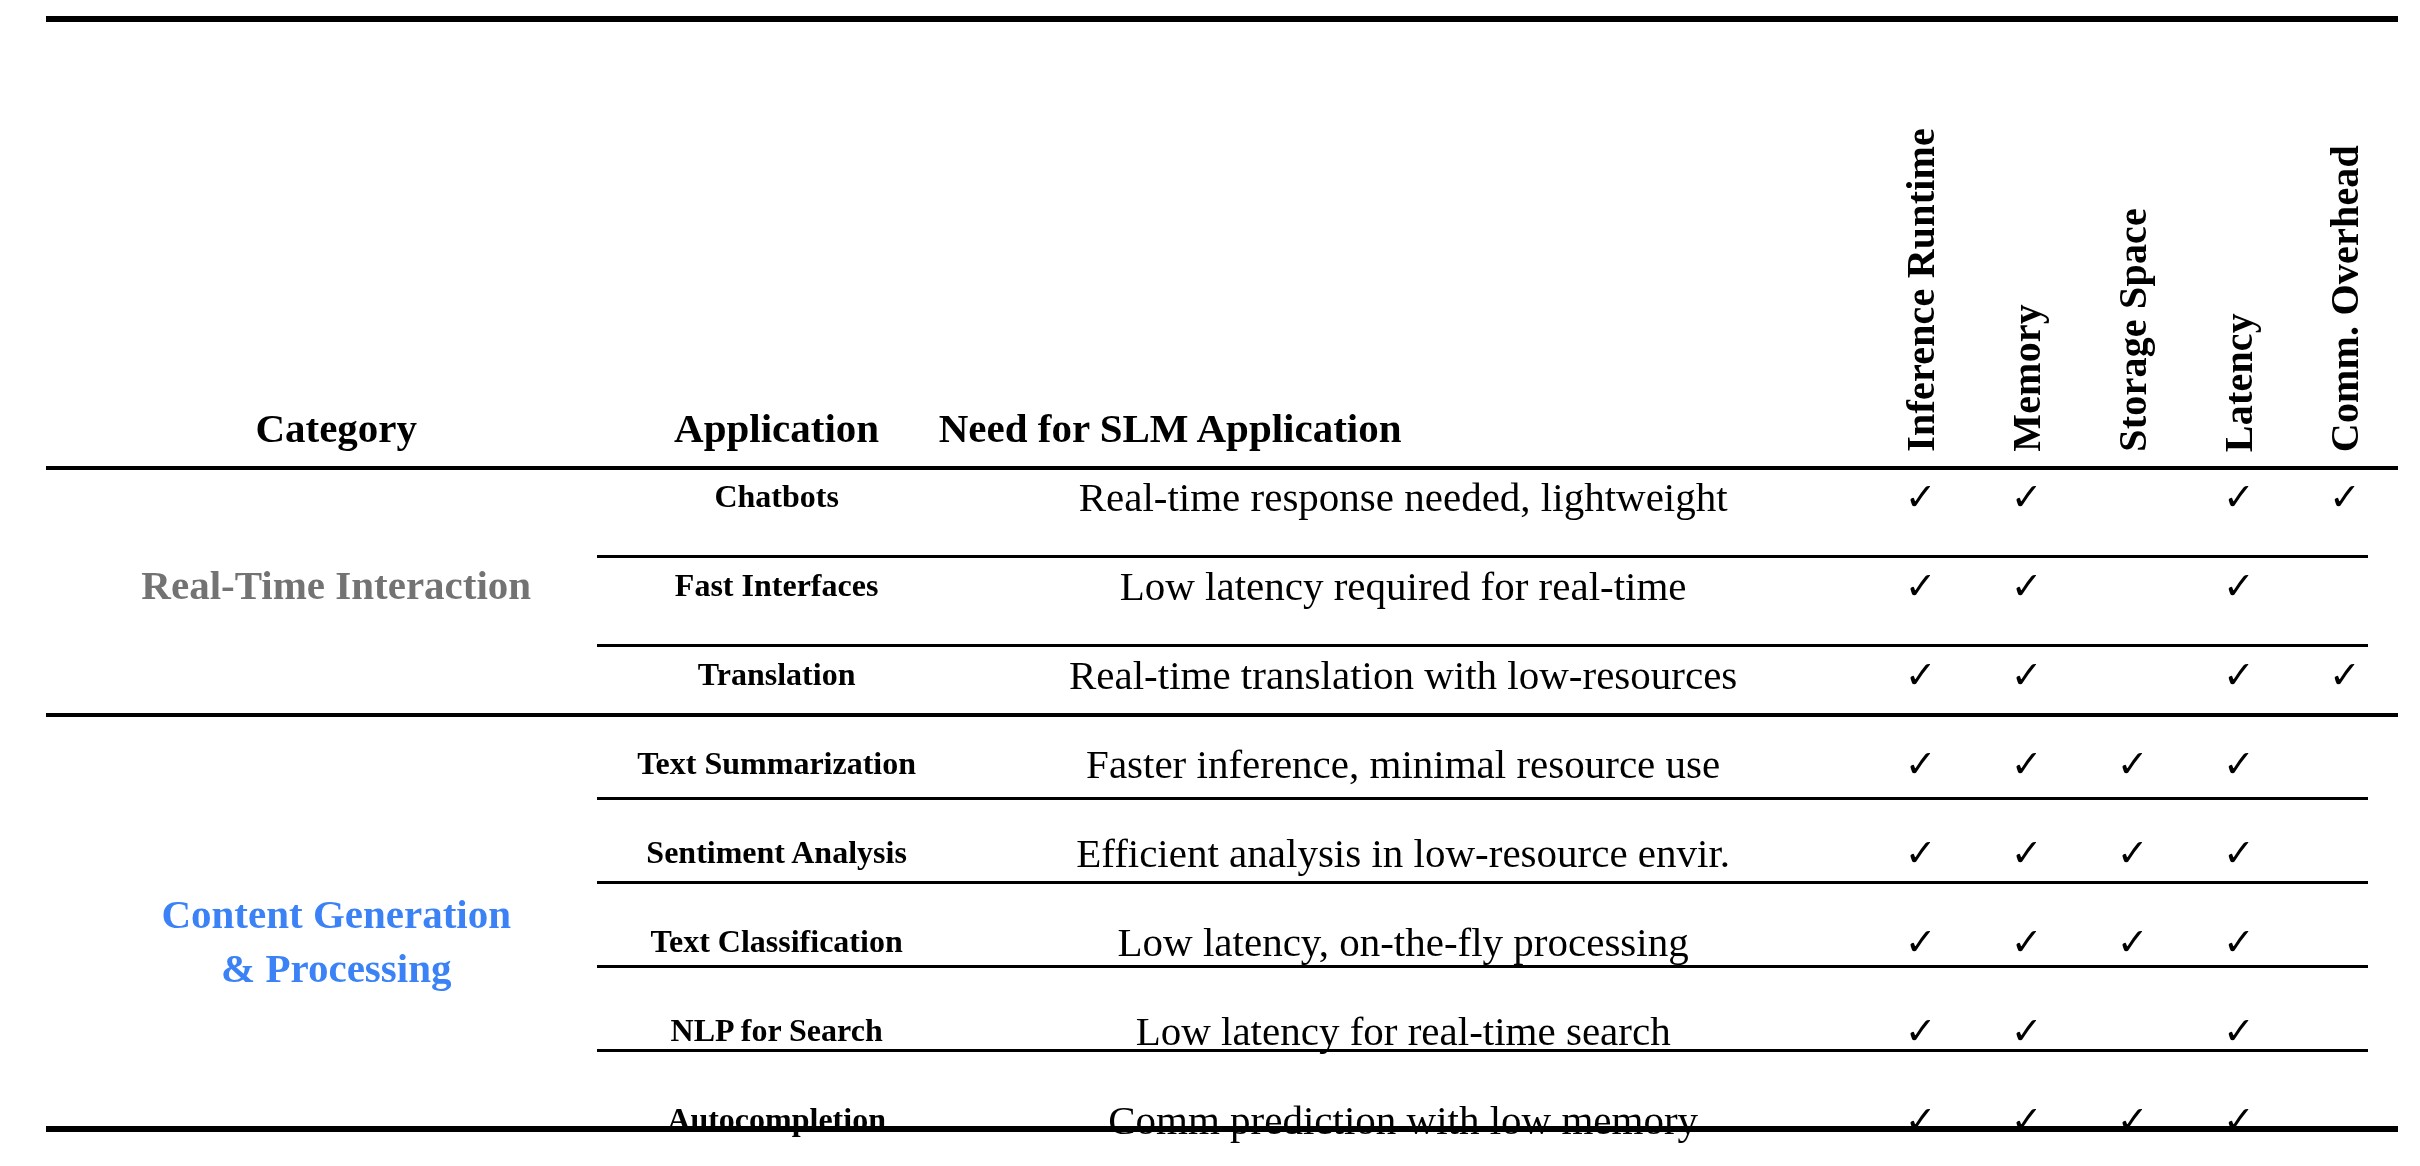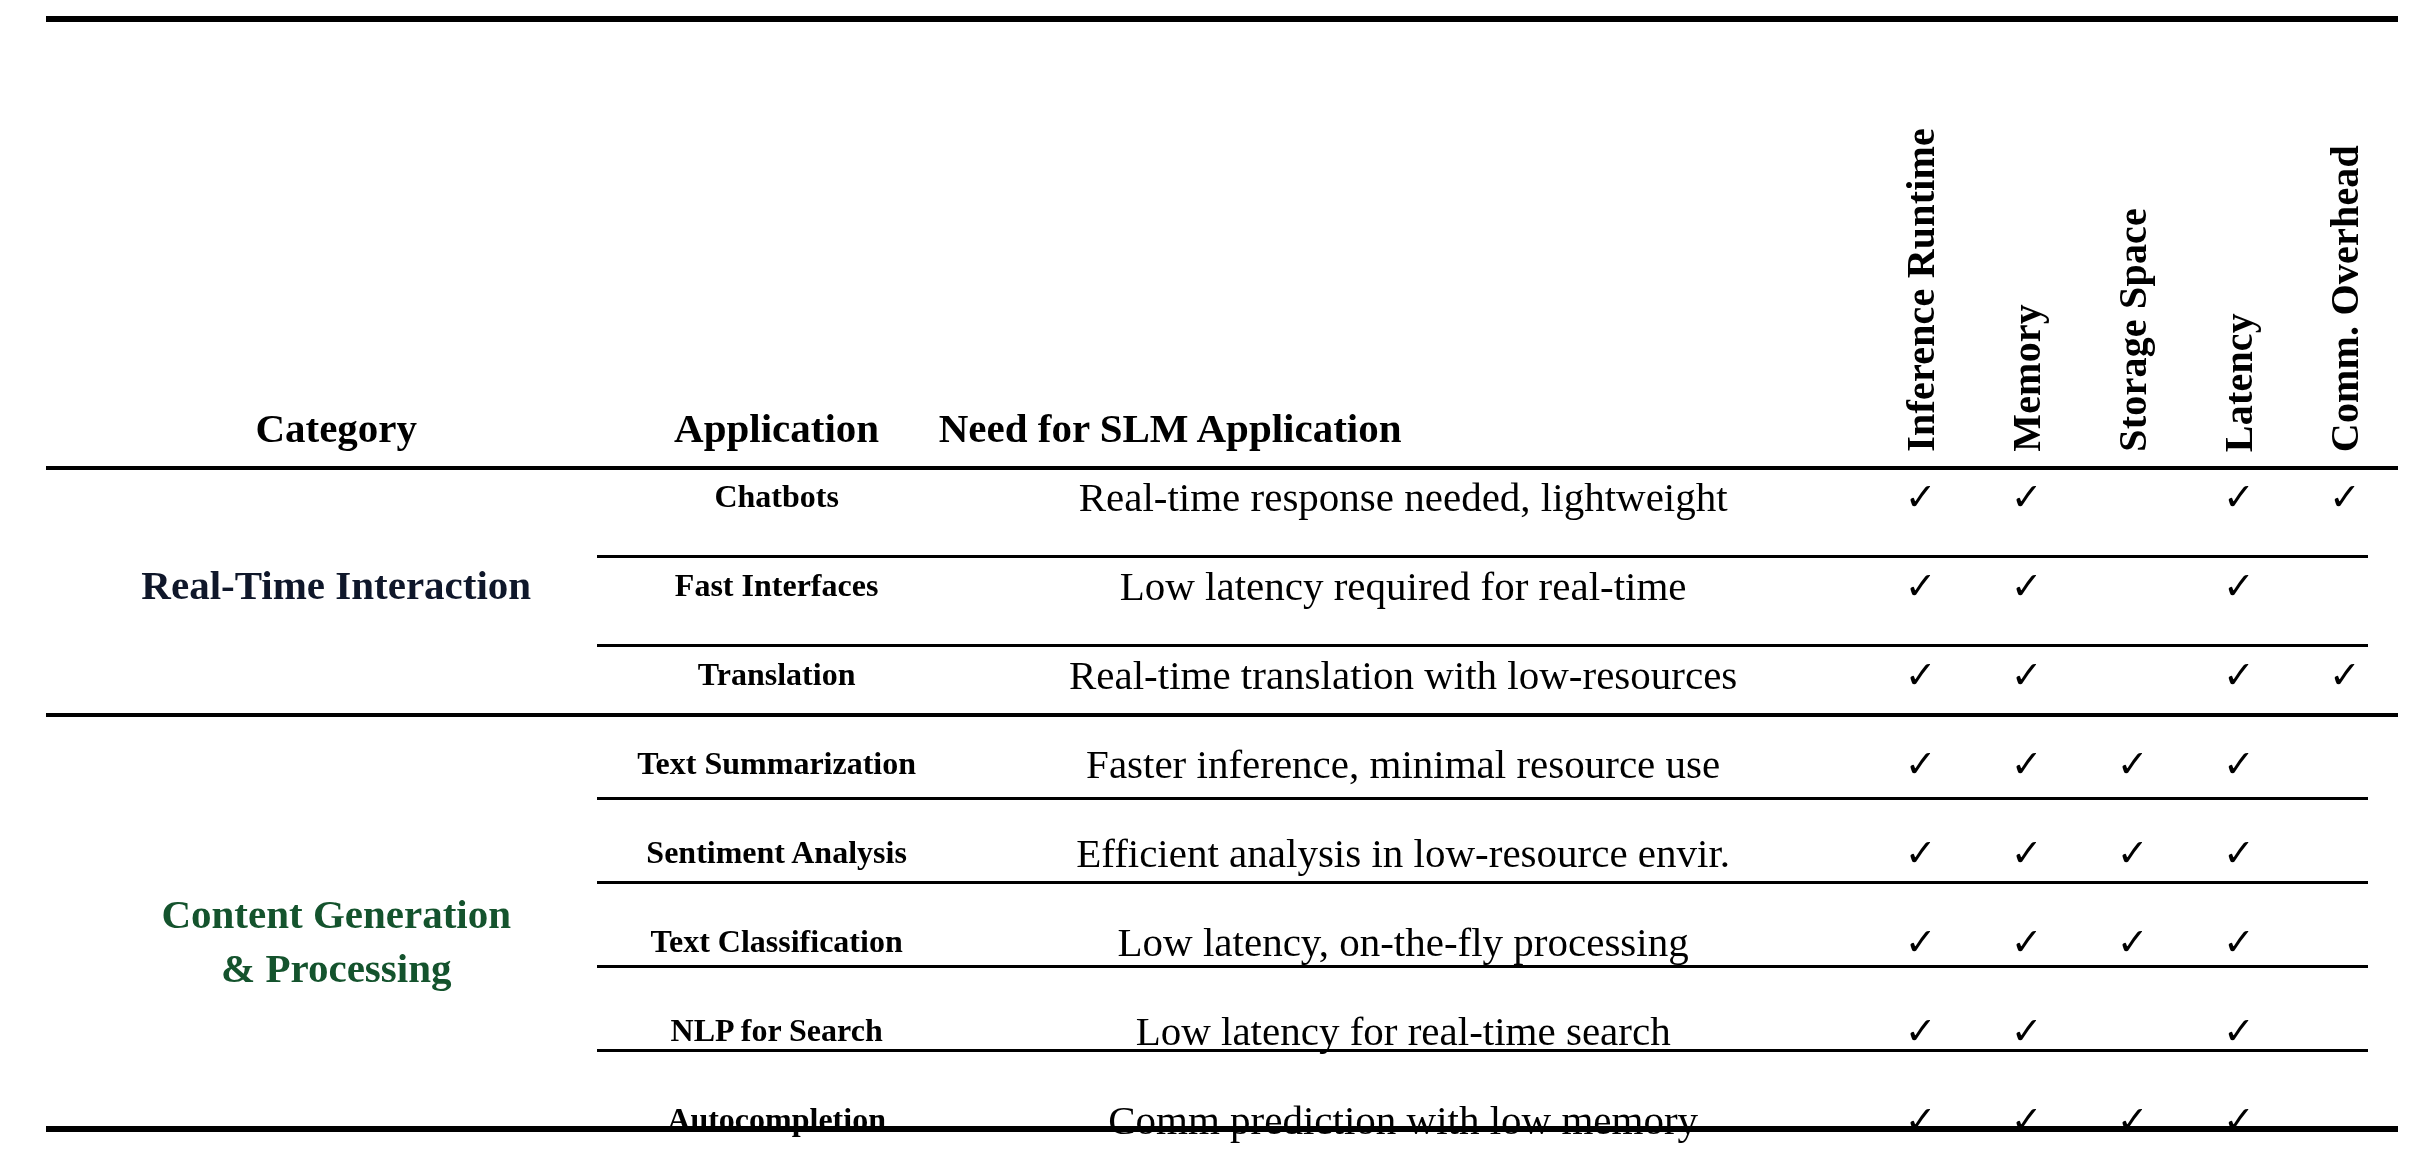--- a/index.html
+++ b/index.html
@@ -49,22 +49,22 @@
     font-weight:bold;font-size:41px;text-align:left;
     padding-bottom:12px;padding-left:12px;vertical-align:bottom;
   }
 
   
   .rowh{height:89px;}
   .cat{
     text-align:center;font-weight:bold;font-size:41px;line-height:1.30;
     vertical-align:middle;
   }
-  .cat-green{color:#0f172a;}
-  .cat-blue{color:#14532d;}
+  .cat-green{color:#737373;}
+  .cat-blue{color:#3b82f6;}
   .app{
     text-align:center;font-weight:bold;font-size:32px;white-space:nowrap;
   }
   .need{
     text-align:center;font-size:41px;padding-left:12px;white-space:nowrap;
   }
   .chk{text-align:center;font-size:40px;line-height:1;}
   .chk span{display:inline-block;font-family:"DejaVu Sans",sans-serif;font-size:38px;}
   .empty{visibility:hidden;}
 </style>

